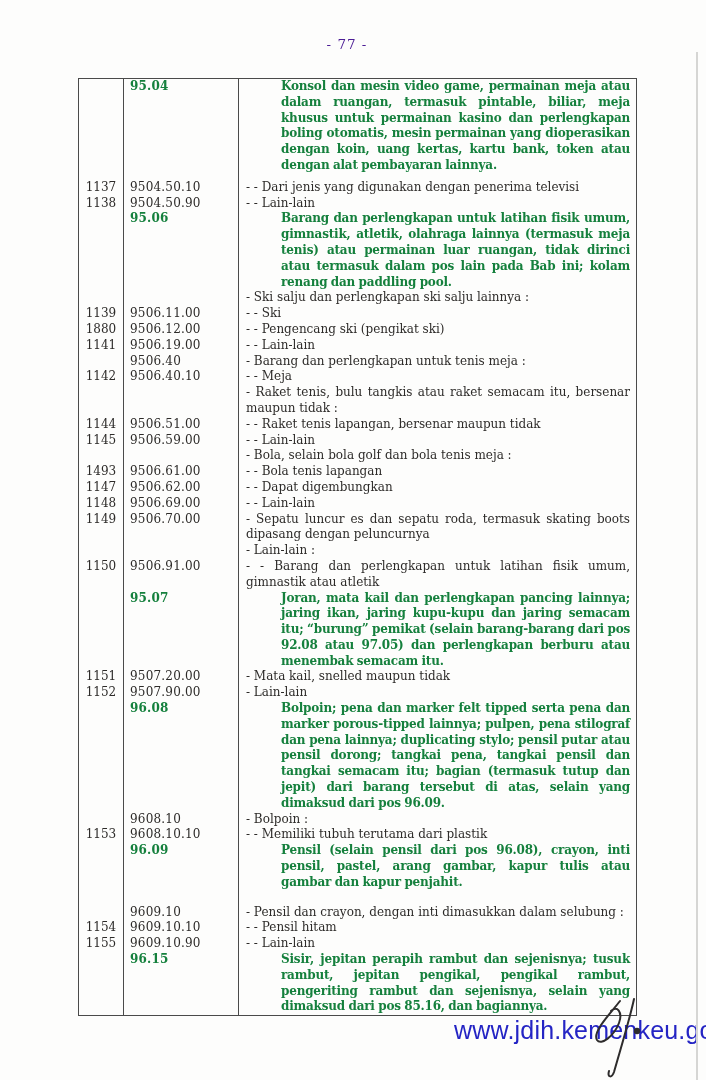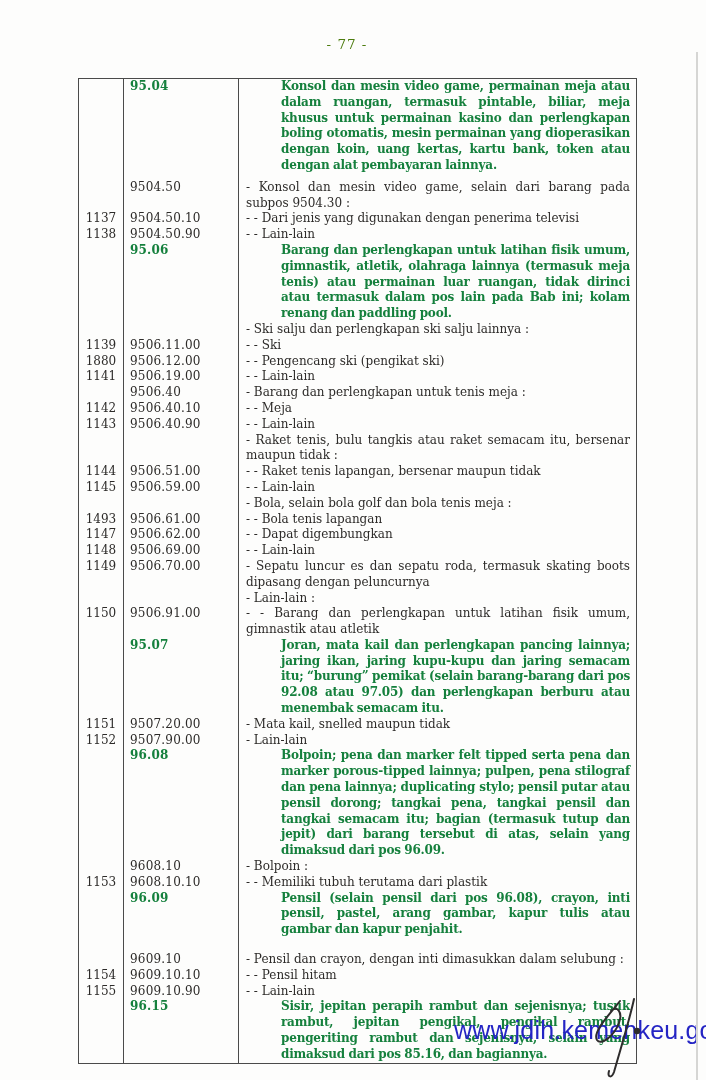--- a/index.html
+++ b/index.html
@@ -4,21 +4,21 @@
 <style>
   html,body{margin:0;padding:0;}
   body{
     width:706px;height:1080px;overflow:hidden;position:relative;
     background:#fdfdfc;
     font-family:"DejaVu Serif", serif;
     color:#2d2b29;
   }
   .page-number{
     position:absolute;top:36px;left:0;width:694px;
-    text-align:center;font-size:13.5px;color:#4d7c0f;letter-spacing:1px;
+    text-align:center;font-size:13.5px;color:#4c1d95;letter-spacing:1px;
   }
   .hs-table{
     position:absolute;left:78px;top:78px;width:559px;
     border-collapse:collapse;table-layout:fixed;
     font-size:12px;line-height:15.8px;
   }
   .hs-table, .hs-table td{border:0;}
   .hs-table{border:1px solid #4a4a4a;}
   .hs-table td{vertical-align:top;padding:0;}
   td.no{width:44px;text-align:center;border-right:1px solid #4a4a4a;margin-left:25px;}
@@ -47,25 +47,20 @@
         <td class="no"></td>
         <td class="code">95.04</td>
         <td class="desc">Konsol dan mesin video game, permainan meja atau dalam ruangan, termasuk pintable, biliar, meja khusus untuk permainan kasino dan perlengkapan boling otomatis, mesin permainan yang dioperasikan dengan koin, uang kertas, kartu bank, token atau dengan alat pembayaran lainnya.</td>
       </tr>
       <tr class="spacer" style="height: 6px;">
         <td class="no"></td>
         <td class="code"></td>
         <td class="desc"></td>
       </tr>
       <tr>
-        <td class="no"></td>
-        <td class="code">9504.50</td>
-        <td class="desc">- Konsol dan mesin video game, selain dari barang pada subpos 9504.30 :</td>
-      </tr>
-      <tr>
         <td class="no">1137</td>
         <td class="code">9504.50.10</td>
         <td class="desc">- - Dari jenis yang digunakan dengan penerima televisi</td>
       </tr>
       <tr>
         <td class="no">1138</td>
         <td class="code">9504.50.90</td>
         <td class="desc">- - Lain-lain</td>
       </tr>
       <tr class="bold">
@@ -95,25 +90,20 @@
       </tr>
       <tr>
         <td class="no"></td>
         <td class="code">9506.40</td>
         <td class="desc">- Barang dan perlengkapan untuk tenis meja :</td>
       </tr>
       <tr>
         <td class="no">1142</td>
         <td class="code">9506.40.10</td>
         <td class="desc">- - Meja</td>
-      </tr>
-      <tr>
-        <td class="no">1143</td>
-        <td class="code">9506.40.90</td>
-        <td class="desc">- - Lain-lain</td>
       </tr>
       <tr>
         <td class="no"></td>
         <td class="code"></td>
         <td class="desc">- Raket tenis, bulu tangkis atau raket semacam itu, bersenar maupun tidak :</td>
       </tr>
       <tr>
         <td class="no">1144</td>
         <td class="code">9506.51.00</td>
         <td class="desc">- - Raket tenis lapangan, bersenar maupun tidak</td>

